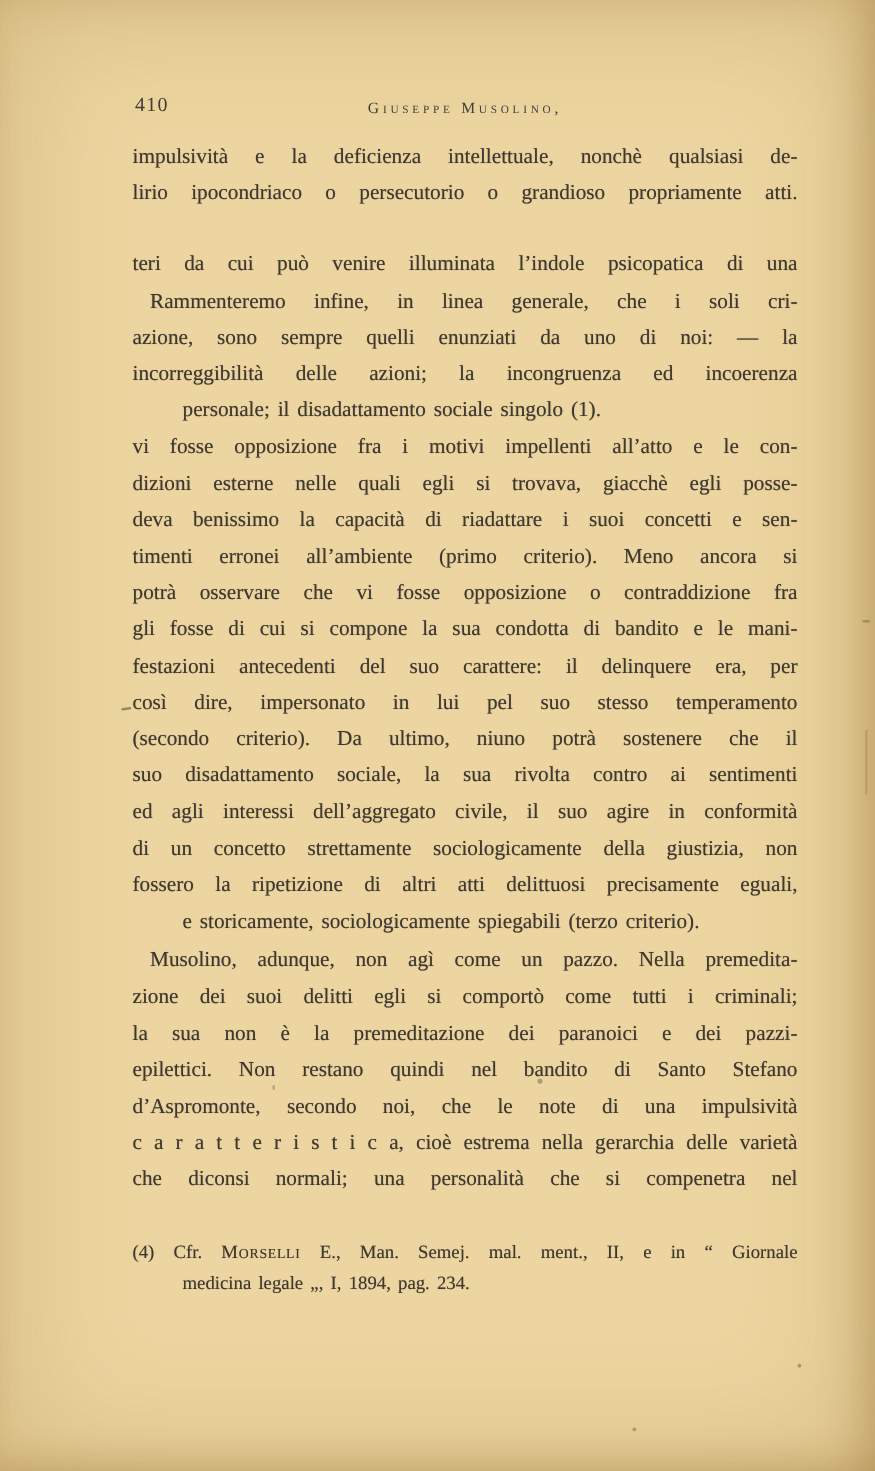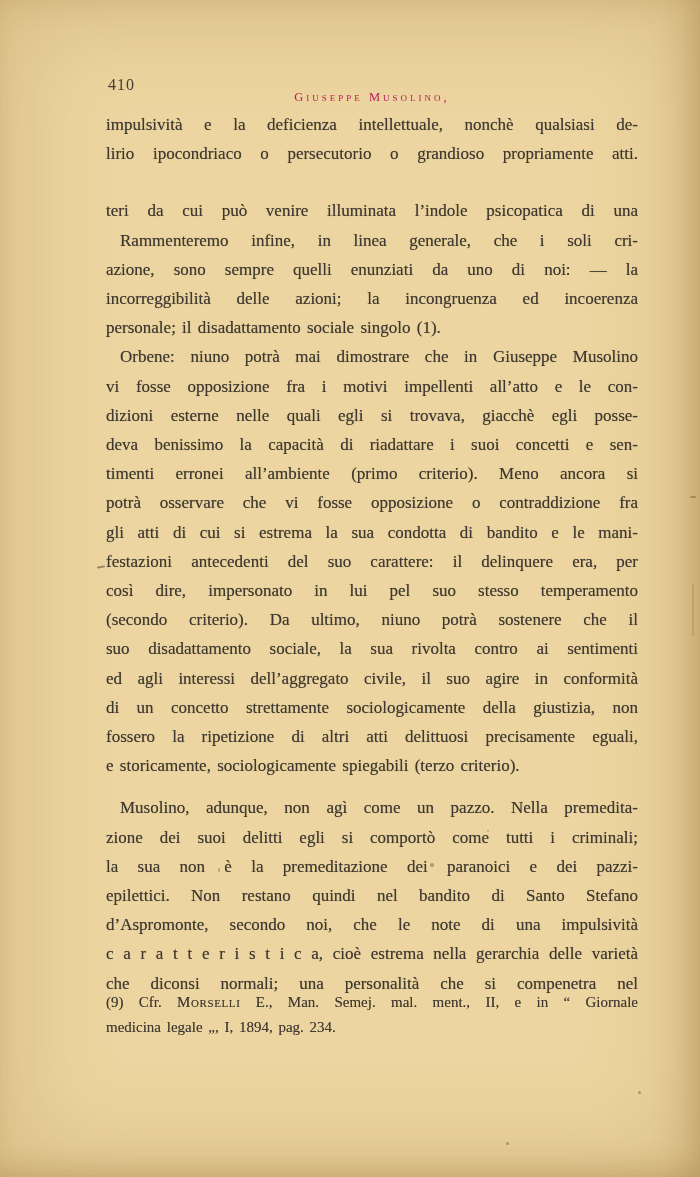--- a/index.html
+++ b/index.html
@@ -42,45 +42,45 @@
     position: absolute;
     left: 2px;
     top: 0;
     font-size: 16px;
     letter-spacing: 1px;
     color: #433d34;
   }
   .running-title {
     position: absolute;
     left: 0;
-    top: 14px;
+    top: 3px;
     width: 100%;
     text-align: center;
     font-variant: small-caps;
     font-size: 12.5px;
     letter-spacing: 3px;
-    color: #be185d;
+    color: #404040;
   }
   .text-block {
     position: absolute;
     top: 110px;
     left: 106px;
     width: 532px;
     font-size: 17px;
     text-shadow: 0 0 0.7px rgba(61,55,45,0.55);
   }
   .paragraph { margin: 0; }
   .p2 { margin-top: 28px; }
-  .p4 { margin-top: 13px; }
+  .p4 { margin-top: 2px; }
   .line {
     line-height: 29.2px;
     white-space: normal;
   }
   .j { text-align: justify; text-align-last: justify; }
-  .n { text-align: left; text-align-last: left; word-spacing: 2px; }
+  .n { text-align: left; text-align-last: left; word-spacing: 2px; margin-left: 40px; }
   .indent { text-indent: 14px; }
   .footnote {
     position: absolute;
     top: 990px;
     left: 106px;
     width: 532px;
     font-size: 15px;
     text-shadow: 0 0 0.6px rgba(61,55,45,0.5);
   }
   .fline { line-height: 25px; }
@@ -124,27 +124,26 @@
 
     <div class="paragraph p2">
       <div class="line j">teri da cui può venire illuminata l’indole psicopatica di una</div>
       <div class="line j indent">Rammenteremo infine, in linea generale, che i soli cri-</div>
       <div class="line j">azione, sono sempre quelli enunziati da uno di noi: — la</div>
       <div class="line j">incorreggibilità delle azioni; la incongruenza ed incoerenza</div>
       <div class="line n">personale; il disadattamento sociale singolo (1).</div>
     </div>
 
     <div class="paragraph p3">
-      <div class="line j indent">Orbene: niuno potrà mai dimostrare che in Giuseppe Musolino</div>
       <div class="line j">vi fosse opposizione fra i motivi impellenti all’atto e le con-</div>
       <div class="line j">dizioni esterne nelle quali egli si trovava, giacchè egli posse-</div>
       <div class="line j">deva benissimo la capacità di riadattare i suoi concetti e sen-</div>
       <div class="line j">timenti erronei all’ambiente (primo criterio). Meno ancora si</div>
       <div class="line j">potrà osservare che vi fosse opposizione o contraddizione fra</div>
-      <div class="line j">gli atti di cui si estrema la sua condotta di bandito e le mani-</div>
+      <div class="line j">gli fosse di cui si compone la sua condotta di bandito e le mani-</div>
       <div class="line j">festazioni antecedenti del suo carattere: il delinquere era, per</div>
       <div class="line j">così dire, impersonato in lui pel suo stesso temperamento</div>
       <div class="line j">(secondo criterio). Da ultimo, niuno potrà sostenere che il</div>
       <div class="line j">suo disadattamento sociale, la sua rivolta contro ai sentimenti</div>
       <div class="line j">ed agli interessi dell’aggregato civile, il suo agire in conformità</div>
       <div class="line j">di un concetto strettamente sociologicamente della giustizia, non</div>
       <div class="line j">fossero la ripetizione di altri atti delittuosi precisamente eguali,</div>
       <div class="line n">e storicamente, sociologicamente spiegabili (terzo criterio).</div>
     </div>
 
@@ -154,21 +153,21 @@
       <div class="line j">la sua non è la premeditazione dei paranoici e dei pazzi-</div>
       <div class="line j">epilettici. Non restano quindi nel bandito di Santo Stefano</div>
       <div class="line j">d’Aspromonte, secondo noi, che le note di una impulsività</div>
       <div class="line j">c a r a t t e r i s t i c a, cioè estrema nella gerarchia delle varietà</div>
       <div class="line j">che diconsi normali; una personalità che si compenetra nel</div>
     </div>
 
   </div>
 
   <div class="footnote">
-    <div class="fline j"><span>(9) Cfr. </span><span class="seg-smallcaps">Morselli</span><span> E., </span><span class="seg-italic">Man. Semej. mal. ment.,</span><span> II, e in “ Giornale</span></div>
+    <div class="fline j"><span>(4) Cfr. </span><span class="seg-smallcaps">Morselli</span><span> E., </span><span class="seg-italic">Man. Semej. mal. ment.,</span><span> II, e in “ Giornale</span></div>
     <div class="fline n"><span>medicina legale „, I, 1894, pag. 234.</span></div>
   </div>
 
   <div class="speck speck-dash-left"></div>
   <div class="speck speck-asterisk"></div>
   <div class="speck speck-dash-right"></div>
   <div class="speck speck-dot-1"></div>
   <div class="speck speck-dot-2"></div>
   <div class="speck speck-dot-3"></div>
   <div class="speck speck-tick"></div>

